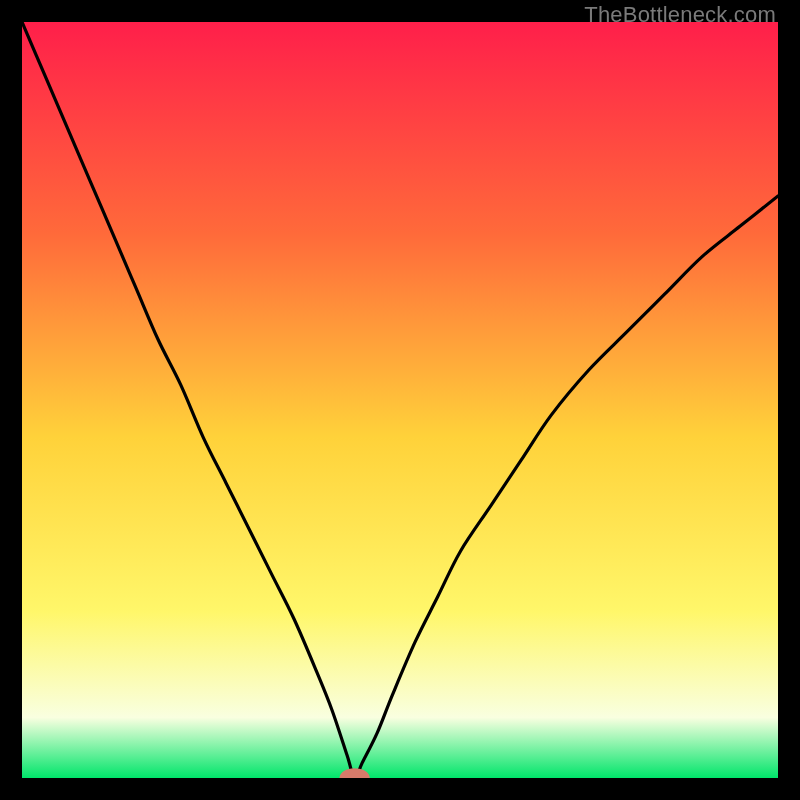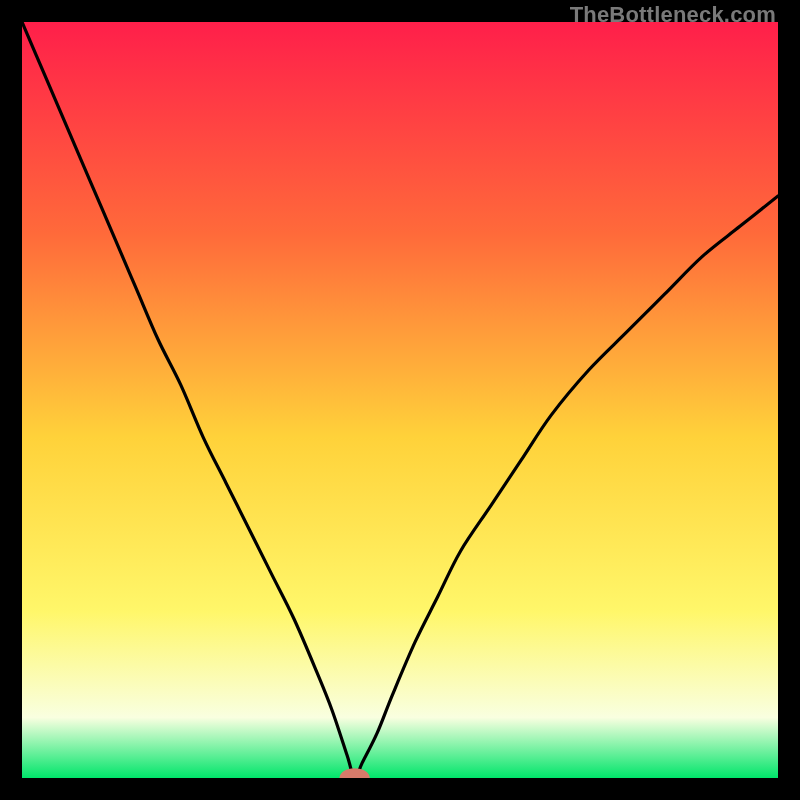--- a/index.html
+++ b/index.html
@@ -25,21 +25,21 @@
     top: 0;
     width: 756px;
     height: 756px;
   }
   .watermark {
     position: absolute;
     top: 2px;
     right: 24px;
     color: #7a7a7a;
     font-size: 22px;
-    font-weight: 700;
+    font-weight: 400;
     letter-spacing: 0.2px;
   }
 </style>
 </head>
 <body>
 
 <div class="frame">
   <svg class="plot-area" viewBox="0 0 756 756" preserveAspectRatio="none">
     <defs>
       <linearGradient id="bg-grad" x1="0" y1="0" x2="0" y2="1">

